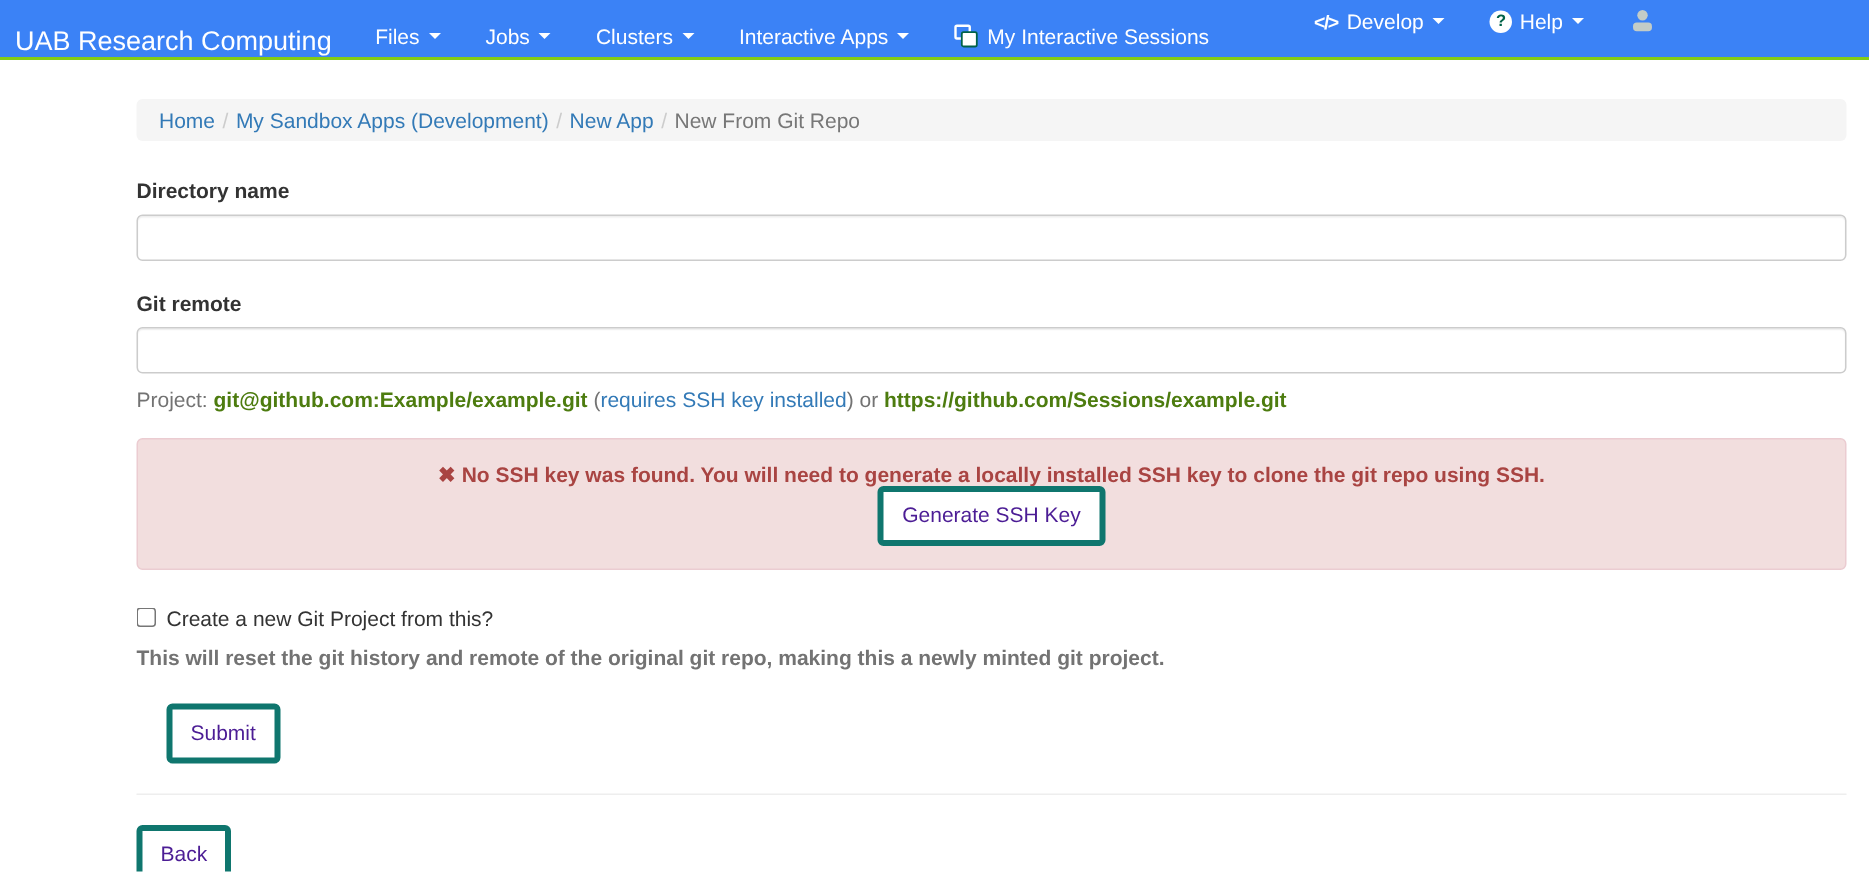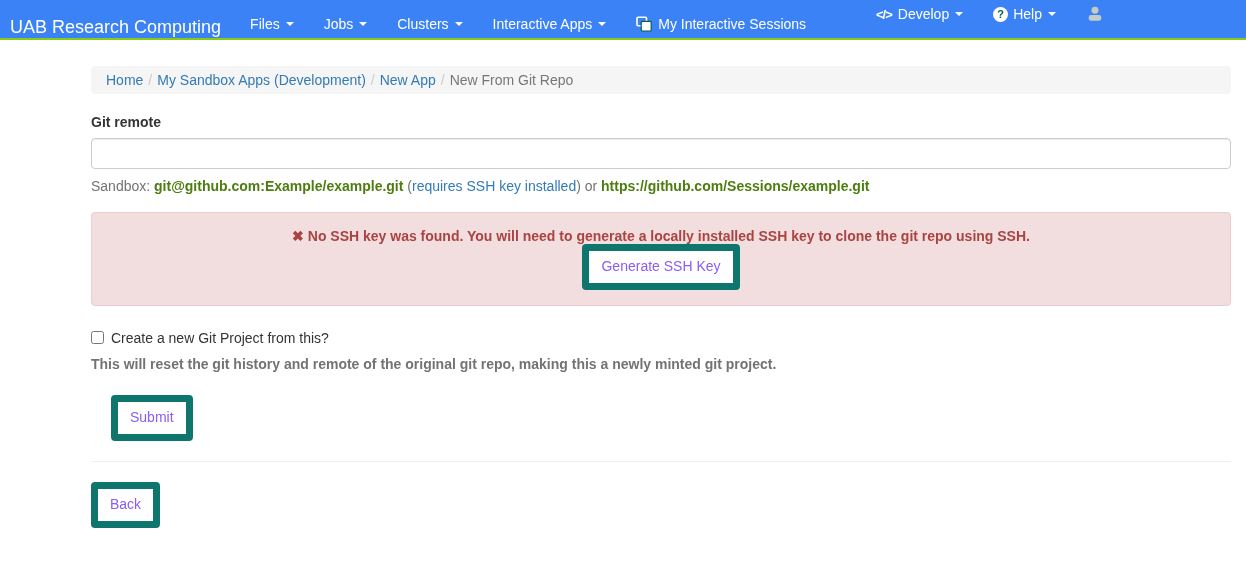--- a/index.html
+++ b/index.html
@@ -100,23 +100,23 @@
     align-items: center;
     justify-content: space-between;
     flex-direction: column;
   }
   .alert-msg { font-weight: bold; font-size: 14px; }
   .alert-msg .x-mark { margin-right: 4px; }
 
   .btn {
     display: inline-block;
     background: #fff;
-    border: 7px solid #0f766e;
-    border-radius: 4px;
-    color: #8b5cf6;
+    border: 4px solid #0f766e;
+    border-radius: 4px;
+    color: #4c1d95;
     font-size: 14px;
     padding: 6px 12px;
     cursor: pointer;
     font-family: "Liberation Sans", sans-serif;
     line-height: 1.42857;
   }
 
   .checkbox-row { margin-top: 24px; display: flex; align-items: center; font-size: 14px; color: #333; }
   .checkbox-row input { width: 13px; height: 13px; margin-right: 7px; cursor: pointer; }
   .checkbox-help { margin-top: 10px; font-weight: bold; color: #737373; font-size: 14px; }
@@ -177,25 +177,29 @@
     </span>
   </span>
 </nav>
 
 <div class="container">
 
   <div class="breadcrumb">
     <a>Home</a><span class="sep">/</span><a>My Sandbox Apps (Development)</a><span class="sep">/</span><a>New App</a><span class="sep">/</span><span>New From Git Repo</span>
   </div>
 
+  <div class="group-directory">
+    <label class="form-label">Directory name</label>
+    <input class="text-input" type="text" value="" style="">
+  </div>
 
   <div class="group-git">
     <label class="form-label">Git remote</label>
     <input class="text-input" type="text" value="" style="">
-    <div class="help-line"><span>Sandbox: </span><b>git@github.com:Example/example.git</b><span> (</span><a>requires SSH key installed</a><span>) or </span><b>https://github.com/Sessions/example.git</b></div>
+    <div class="help-line"><span>Project: </span><b>git@github.com:Example/example.git</b><span> (</span><a>requires SSH key installed</a><span>) or </span><b>https://github.com/Sessions/example.git</b></div>
   </div>
 
   <div class="alert-danger">
     <span class="alert-msg"><span class="x-mark">✖</span><span>No SSH key was found. You will need to generate a locally installed SSH key to clone the git repo using SSH.</span></span>
     <button class="btn">Generate SSH Key</button>
   </div>
 
   <div class="checkbox-row">
     <input type="checkbox" style="">
     <span>Create a new Git Project from this?</span>

